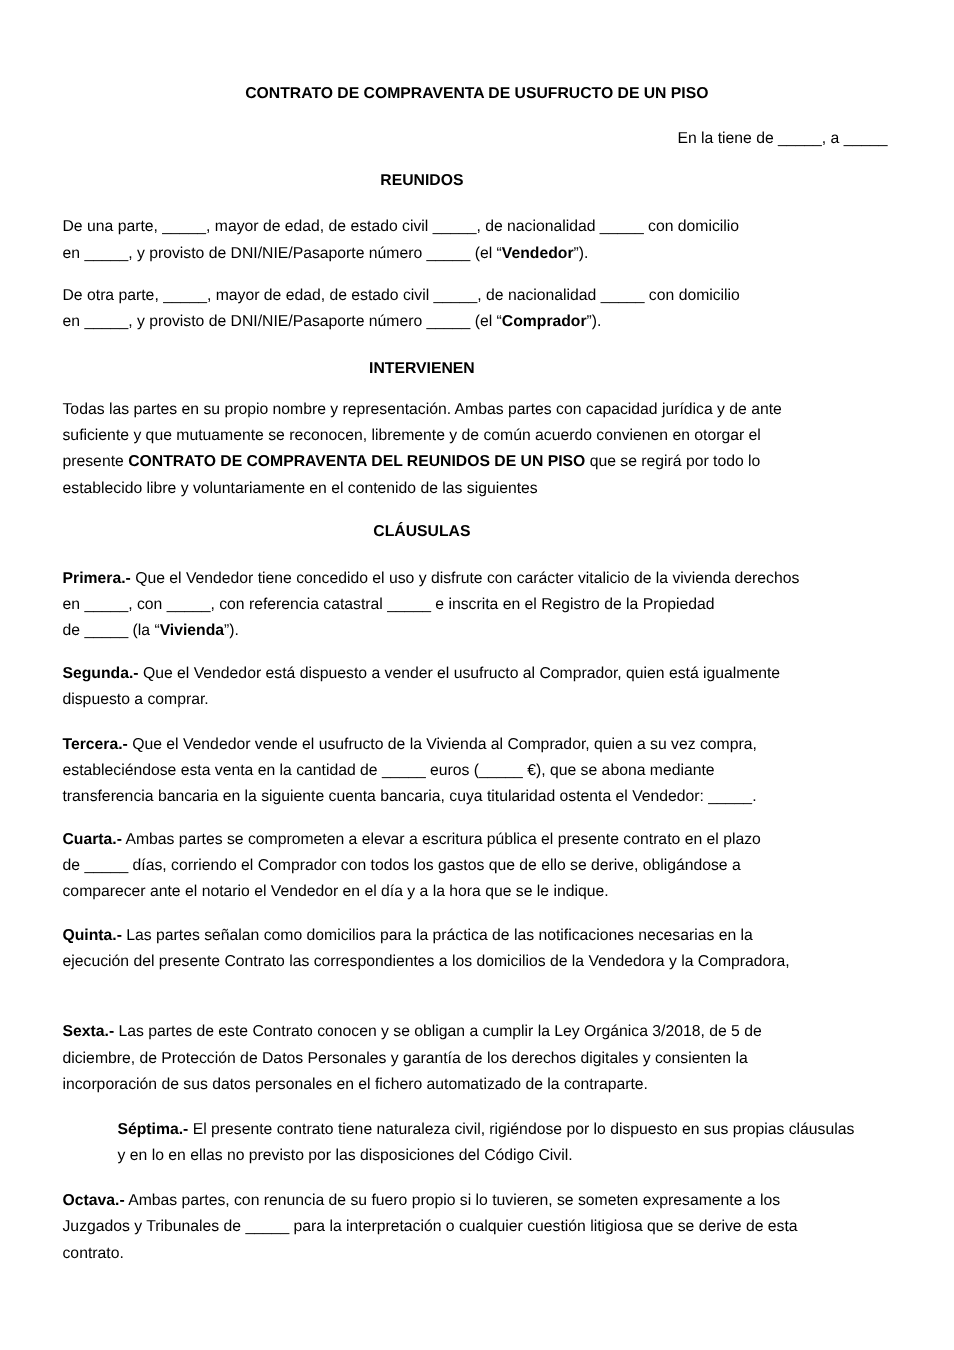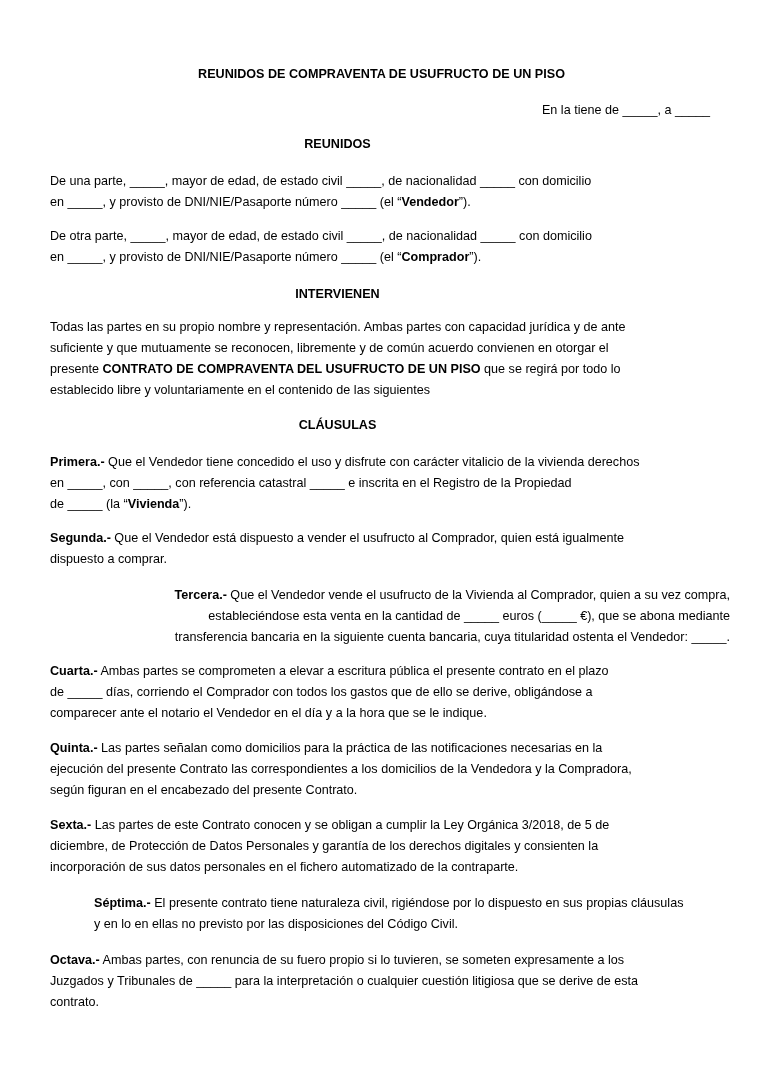--- a/index.html
+++ b/index.html
@@ -23,74 +23,73 @@
     }
     .para { position: absolute; left: 50px; width: 680px; }
     .line { height: 21px; line-height: 21px; white-space: nowrap; }
     b { font-weight: bold; }
   </style>
 </head>
 <body>
 
 <div>
 
-  <div class="title">REUNIDOS DE COMPRAVENTA DE USUFRUCTO DE UN PISO</div>
+  <div class="title">CONTRATO DE COMPRAVENTA DE USUFRUCTO DE UN PISO</div>
 
   <div class="city">En la tiene de _____, a _____</div>
 
   <div class="heading" style="top:137px;">REUNIDOS</div>
 
   <div class="para" style="top:171px;">
     <div class="line">De una parte, _____, mayor de edad, de estado civil _____, de nacionalidad _____ con domicilio</div>
     <div class="line"><span>en _____, y provisto de DNI/NIE/Pasaporte número _____ (el “</span><b>Vendedor</b><span>”).</span></div>
   </div>
 
   <div class="para" style="top:226px;">
     <div class="line">De otra parte, _____, mayor de edad, de estado civil _____, de nacionalidad _____ con domicilio</div>
     <div class="line"><span>en _____, y provisto de DNI/NIE/Pasaporte número _____ (el “</span><b>Comprador</b><span>”).</span></div>
   </div>
 
   <div class="heading" style="top:287px;">INTERVIENEN</div>
 
   <div class="para" style="top:317px;">
     <div class="line">Todas las partes en su propio nombre y representación. Ambas partes con capacidad jurídica y de ante</div>
     <div class="line">suficiente y que mutuamente se reconocen, libremente y de común acuerdo convienen en otorgar el</div>
-    <div class="line"><span>presente </span><b>CONTRATO DE COMPRAVENTA DEL USUFRUCTO DE UN PISO</b><span> que se regirá por todo lo</span></div>
+    <div class="line"><span>presente </span><b>CONTRATO DE COMPRAVENTA DEL REUNIDOS DE UN PISO</b><span> que se regirá por todo lo</span></div>
     <div class="line">establecido libre y voluntariamente en el contenido de las siguientes</div>
   </div>
 
   <div class="heading" style="top:418px;">CLÁUSULAS</div>
 
   <div class="para" style="top:452px;">
     <div class="line"><b>Primera.-</b><span> Que el Vendedor tiene concedido el uso y disfrute con carácter vitalicio de la vivienda derechos</span></div>
     <div class="line">en _____, con _____, con referencia catastral _____ e inscrita en el Registro de la Propiedad</div>
     <div class="line"><span>de _____ (la “</span><b>Vivienda</b><span>”).</span></div>
   </div>
 
   <div class="para" style="top:528px;">
     <div class="line"><b>Segunda.-</b><span> Que el Vendedor está dispuesto a vender el usufructo al Comprador,  quien está igualmente</span></div>
     <div class="line">dispuesto a comprar.</div>
   </div>
 
-  <div class="para" style="top:585px;text-align:right;">
+  <div class="para" style="top:585px;">
     <div class="line"><b>Tercera.-</b><span> Que el Vendedor vende el usufructo de la Vivienda al Comprador, quien a su vez compra,</span></div>
     <div class="line">estableciéndose esta venta en la cantidad de _____ euros (_____ €), que se abona mediante</div>
     <div class="line">transferencia bancaria en la siguiente cuenta bancaria, cuya titularidad ostenta el Vendedor: _____.</div>
   </div>
 
   <div class="para" style="top:661px;">
     <div class="line"><b>Cuarta.-</b><span> Ambas partes se comprometen a elevar a escritura pública el presente contrato en el plazo</span></div>
     <div class="line">de _____ días, corriendo el Comprador con todos los gastos que de ello se derive, obligándose a</div>
     <div class="line">comparecer ante el notario el Vendedor en el día y a la hora que se le indique.</div>
   </div>
 
   <div class="para" style="top:738px;">
     <div class="line"><b>Quinta.-</b><span> Las partes señalan como domicilios para la práctica de las notificaciones necesarias en la</span></div>
     <div class="line">ejecución del presente Contrato las correspondientes a los domicilios de la Vendedora y la Compradora,</div>
-    <div class="line">según figuran en el encabezado del presente Contrato.</div>
   </div>
 
   <div class="para" style="top:815px;">
     <div class="line"><b>Sexta.-</b><span> Las partes de este Contrato conocen y se obligan a cumplir la Ley Orgánica 3/2018, de 5 de</span></div>
     <div class="line">diciembre, de Protección de Datos Personales y garantía de los derechos digitales y consienten la</div>
     <div class="line">incorporación de sus datos personales en el fichero automatizado de la contraparte.</div>
   </div>
 
   <div class="para" style="top:893px;margin-left:44px;">
     <div class="line"><b>Séptima.-</b><span> El presente contrato tiene naturaleza civil, rigiéndose por lo dispuesto en sus propias cláusulas</span></div>

